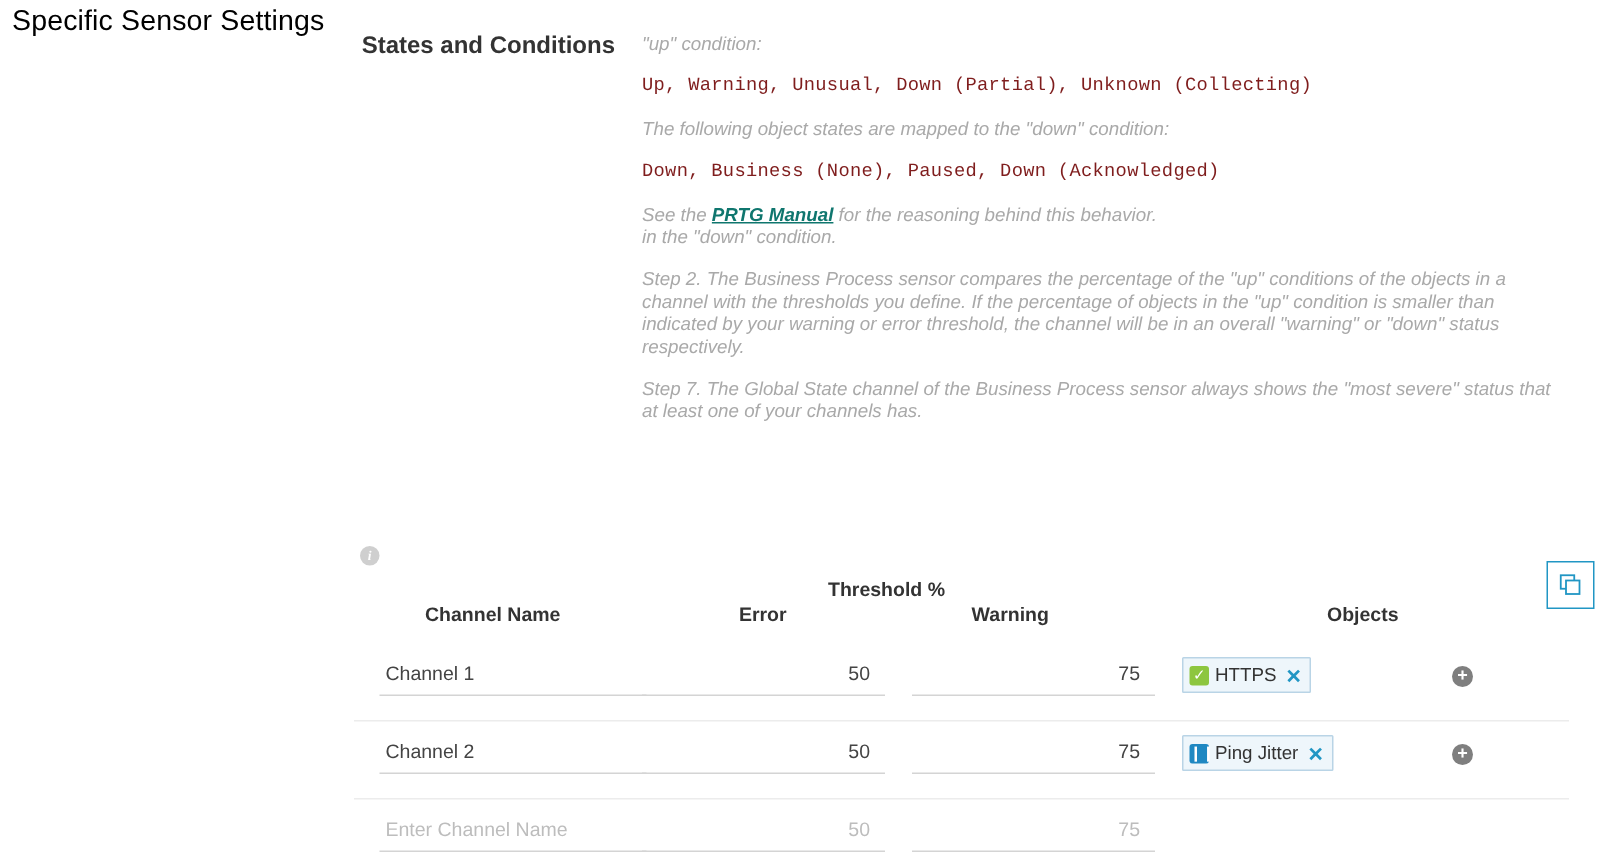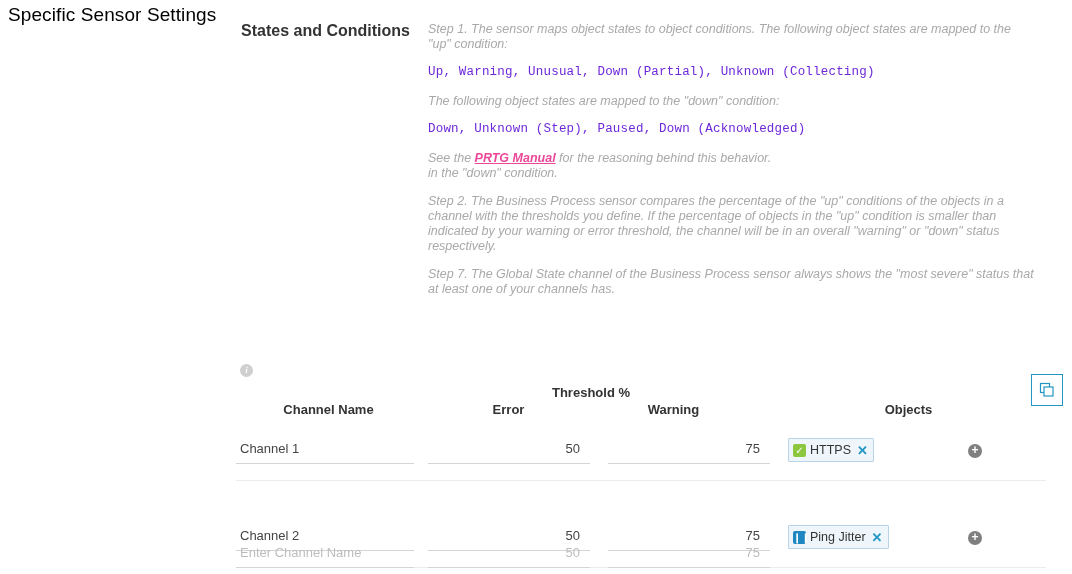--- a/index.html
+++ b/index.html
@@ -51,28 +51,28 @@
     font-size: 12.5px;
     line-height: 15px;
     color: #a9a9a9;
     margin: 0 0 13px 0;
   }
   .mono {
     font-family: "Liberation Mono", monospace;
     font-style: normal;
     font-size: 12.5px;
     line-height: 15px;
-    color: #6d28d9;
+    color: #7f1d1d;
     margin: 0 0 14px 0;
     letter-spacing: 0.2px;
   }
   .manual-link {
     font-style: italic;
     font-weight: bold;
-    color: #ec4899;
+    color: #0f766e;
     text-decoration: underline;
     cursor: pointer;
   }
   .help-para .nowrap-block {
     display: block;
   }
 
   
   .info-icon {
     position: absolute;
@@ -133,37 +133,37 @@
   .th-objects { left: 590px; top: 20px; width: 165px; }
 
   .row {
     position: absolute;
     left: 0;
     width: 810px;
     height: 52px;
     border-bottom: 1px solid #ececec;
   }
   .row-1 { top: 46px; }
-  .row-2 { top: 98px; margin-top: 35px; }
+  .row-2 { top: 98px; }
   .row-3 { top: 150px; border-bottom: 1px solid #ececec; }
 
   .cell-input {
     position: absolute;
     font-size: 13px;
     color: #444444;
     border: none;
     border-bottom: 1px solid #d4d4d4;
     background: transparent;
     outline: none;
     padding: 0 4px 4px 4px;
     font-family: "Liberation Sans", sans-serif;
     box-sizing: border-box;
   }
   .cell-input::placeholder { color: #bdbdbd; }
-  .in-channel { left: 0;   top: 10px; width: 178px; height: 26px; text-align: left; }
+  .in-channel { left: 17px;   top: 10px; width: 178px; height: 26px; text-align: left; }
   .in-error   { left: 192px; top: 10px; width: 162px; height: 26px; text-align: right; padding-right: 10px; }
   .in-warning { left: 372px; top: 10px; width: 162px; height: 26px; text-align: right; padding-right: 10px; }
 
   .obj-chip {
     position: absolute;
     left: 552px;
     top: 10px;
     height: 22px;
     display: inline-flex;
     align-items: center;
@@ -214,26 +214,25 @@
 </style>
 </head>
 <body>
 
 <div class="page-title">Specific Sensor Settings</div>
 
 <div class="field-label">States and Conditions</div>
 
 <div class="help-block">
   <p class="help-para">
-    <span class="nowrap-block">Step 1. The sensor maps object states to object conditions. The following object states are mapped to the</span>
     <span class="nowrap-block">"up" condition:</span>
   </p>
   <p class="mono">Up, Warning, Unusual, Down (Partial), Unknown (Collecting)</p>
   <p class="help-para">The following object states are mapped to the "down" condition:</p>
-  <p class="mono">Down, Unknown (Step), Paused, Down (Acknowledged)</p>
+  <p class="mono">Down, Business (None), Paused, Down (Acknowledged)</p>
   <p class="help-para">
     <span>See the </span><span class="manual-link">PRTG Manual</span><span> for the reasoning behind this behavior.</span>
     <span class="nowrap-block">in the "down" condition.</span>
   </p>
   <p class="help-para">Step 2. The Business Process sensor compares the percentage of the "up" conditions of the objects in a channel with the thresholds you define. If the percentage of objects in the "up" condition is smaller than indicated by your warning or error threshold, the channel will be in an overall "warning" or "down" status respectively.</p>
   <p class="help-para">Step 7. The Global State channel of the Business Process sensor always shows the "most severe" status that at least one of your channels has.</p>
 </div>
 
 <div class="info-icon">i</div>
 

